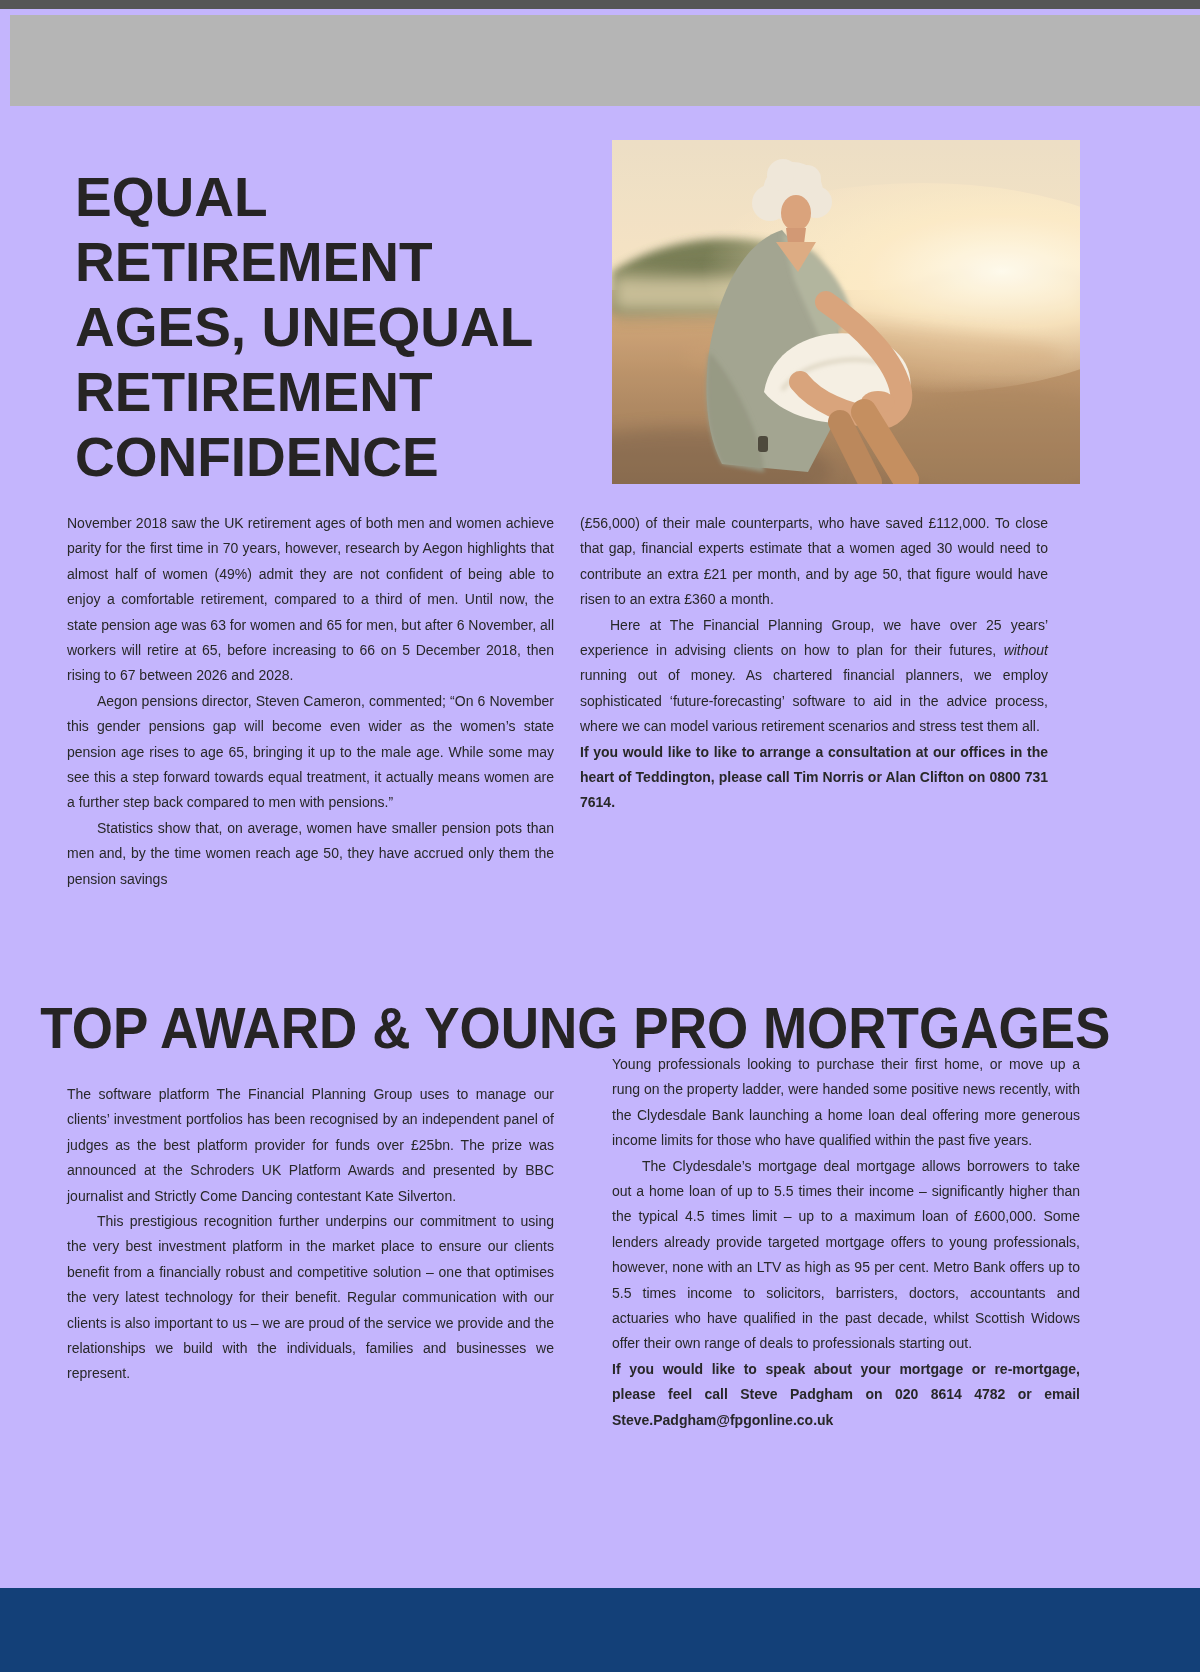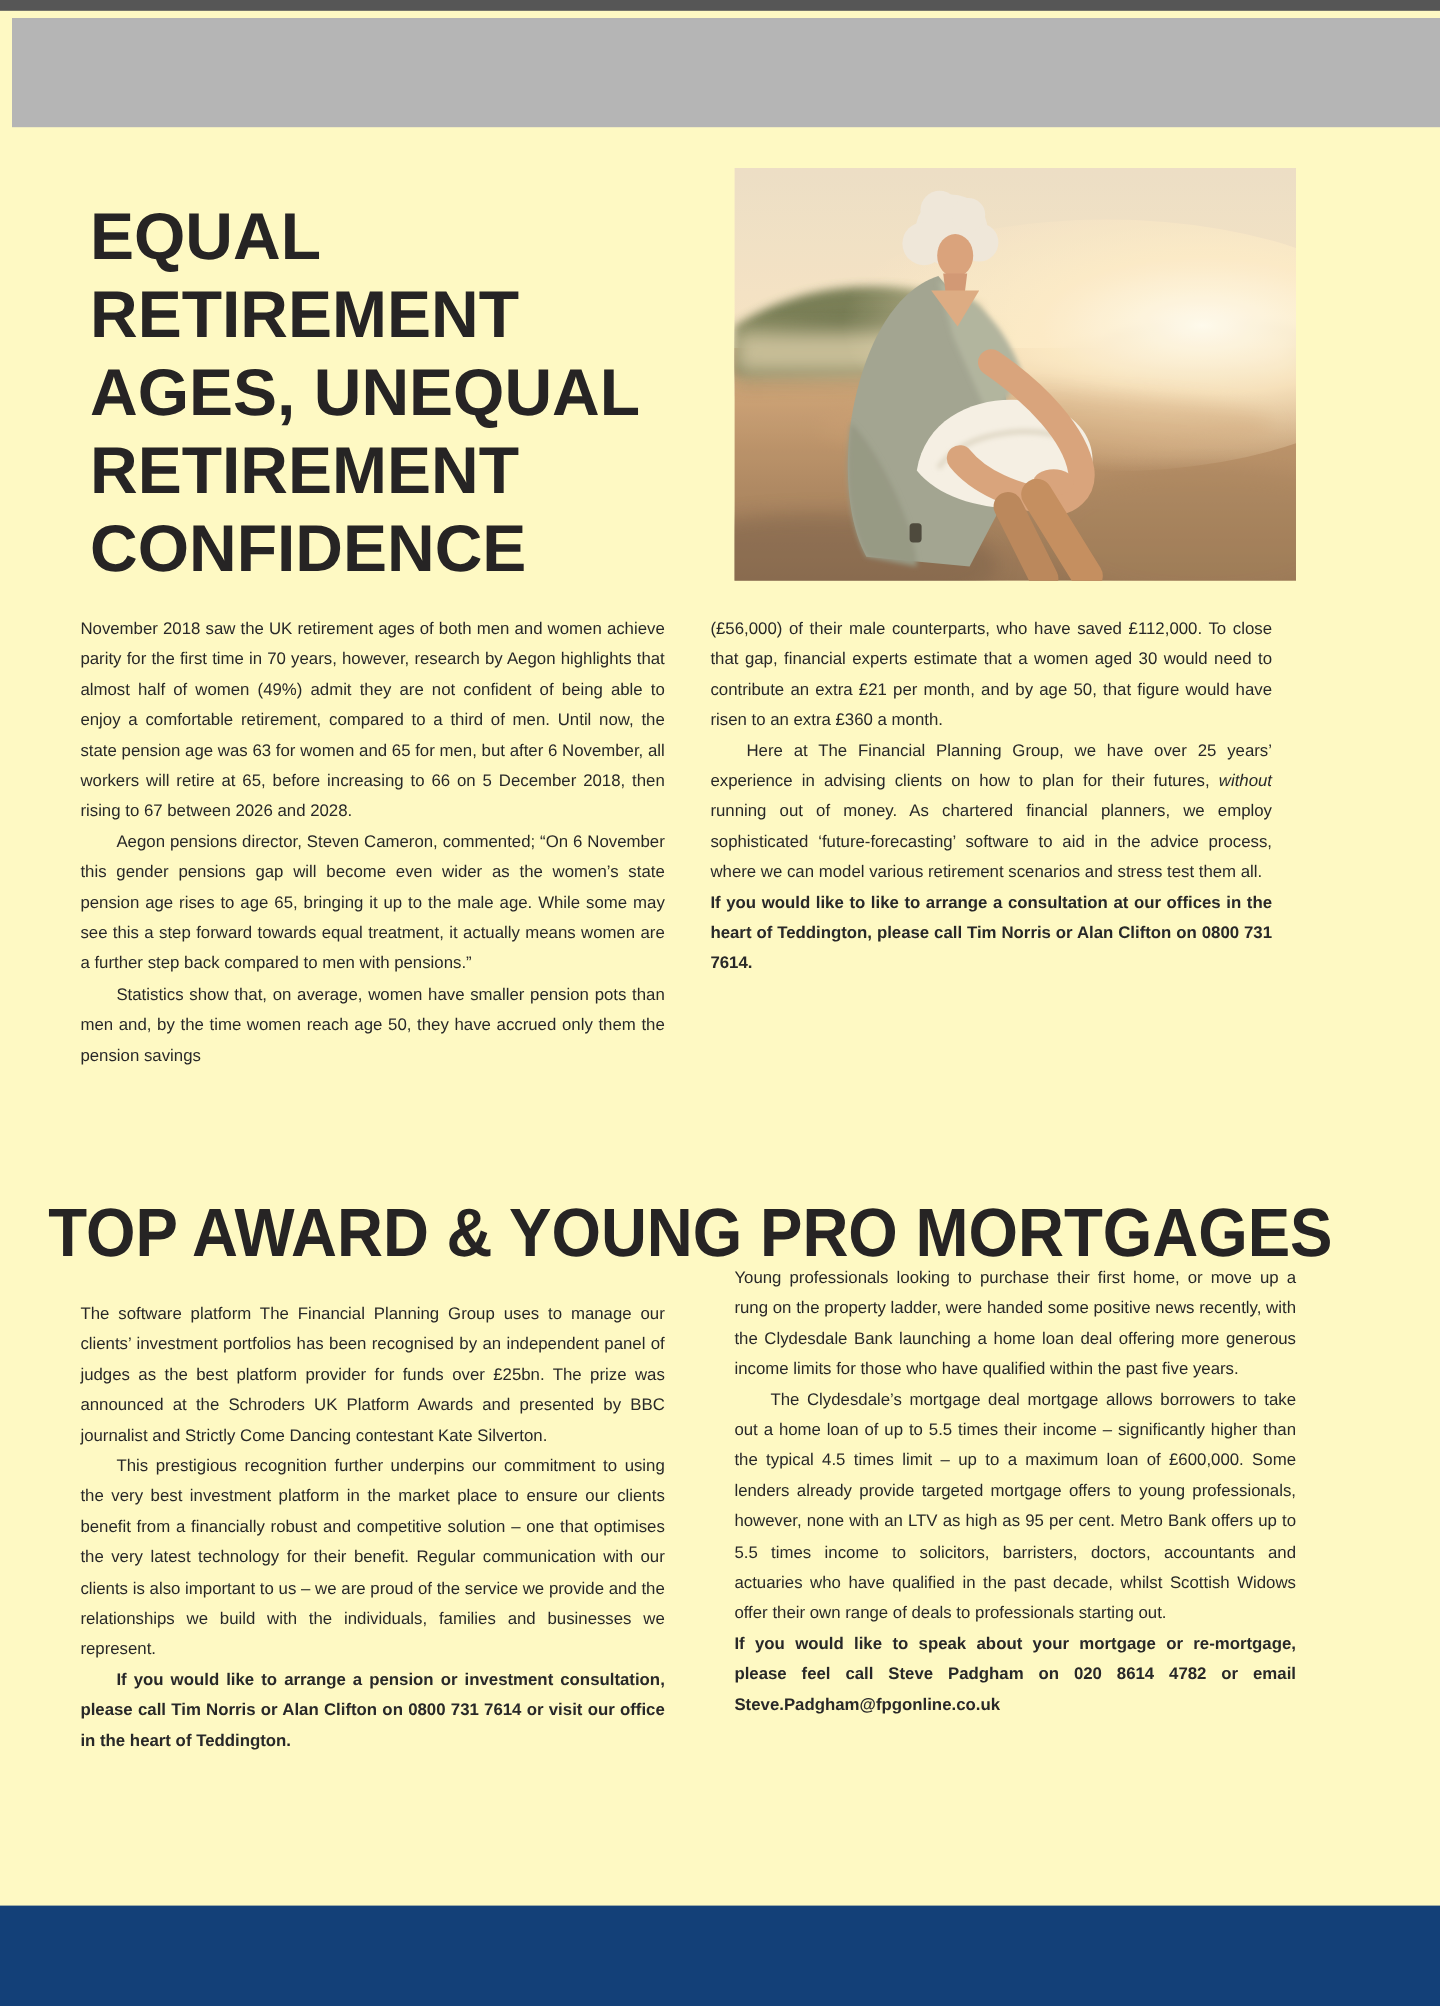--- a/index.html
+++ b/index.html
@@ -1,17 +1,17 @@
 <!DOCTYPE html>
 <html><head>
 <meta charset="utf-8">
 <style>
   html,body{margin:0;padding:0;}
   body{background:#ffffff;font-family:"Liberation Sans", sans-serif;}
-  #page{position:relative;width:1200px;height:1672px;background:#fef9c3;overflow:hidden;}
+  #page{position:relative;width:1200px;height:1672px;background:#c4b5fd;overflow:hidden;}
   .abs{position:absolute;}
 
   
   #topstrip{left:0;top:0;width:1200px;height:9px;background:#565656;}
   #graybar{left:10px;top:15px;width:1190px;height:91px;background:#b5b5b5;}
 
   
   #a1-title{left:75px;top:165px;width:505px;font-size:55px;line-height:65px;
             font-weight:bold;color:#262424;letter-spacing:0px;}
 
@@ -19,21 +19,21 @@
   #photo{left:612px;top:140px;width:468px;height:344px;}
 
   
   .col{font-size:14px;line-height:25.4px;color:#282828;text-align:justify;}
   .col p{margin:0;}
   .col p.indent{text-indent:30px;}
   .col p.bold{font-weight:bold;}
   .ital{font-style:italic;}
 
   #a1-col-left {left:67px; top:511px;width:487px;}
-  #a1-col-right{left:592px;top:511px;width:468px;}
+  #a1-col-right{left:580px;top:511px;width:468px;}
 
   
   #a2-title-wrap{left:0;top:998px;width:1033px;text-align:center;}
   #a2-title{display:inline-block;font-size:57px;line-height:60px;font-weight:bold;
             color:#262424;transform:scaleX(0.93);transform-origin:center;white-space:nowrap;}
 
   #a2-col-left {left:67px; top:1082px;width:487px;}
   #a2-col-right{left:612px;top:1052px;width:468px;}
 
   
@@ -136,21 +136,20 @@
     <p class="bold">If you would like to like to arrange a consultation at our offices in the heart of Teddington, please call Tim Norris or Alan Clifton on 0800 731 7614.</p>
   </div>
 
   <div id="a2-title-wrap" class="abs">
     <span id="a2-title">TOP AWARD &amp; YOUNG PRO MORTGAGES</span>
   </div>
 
   <div id="a2-col-left" class="abs col">
     <p>The software platform The Financial Planning Group uses to manage our clients’ investment portfolios has been recognised by an independent panel of judges as the best platform provider for funds over £25bn. The prize was announced at the Schroders UK Platform Awards and presented by BBC journalist and Strictly Come Dancing contestant Kate Silverton.</p>
     <p class="indent">This prestigious recognition further underpins our commitment to using the very best investment platform in the market place to ensure our clients benefit from a financially robust and competitive solution – one that optimises the very latest technology for their benefit. Regular communication with our clients is also important to us – we are proud of the service we provide and the relationships we build with the individuals, families and businesses we represent.</p>
-    <p class="indent bold">If you would like to arrange a pension or investment consultation, please call Tim Norris or Alan Clifton on 0800 731 7614 or visit our office in the heart of Teddington.</p>
   </div>
 
   <div id="a2-col-right" class="abs col">
     <p>Young professionals looking to purchase their first home, or move up a rung on the property ladder, were handed some positive news recently, with the Clydesdale Bank launching a home loan deal offering more generous income limits for those who have qualified within the past five years.</p>
     <p class="indent">The Clydesdale’s mortgage deal mortgage allows borrowers to take out a home loan of up to 5.5 times their income – significantly higher than the typical 4.5 times limit – up to a maximum loan of £600,000. Some lenders already provide targeted mortgage offers to young professionals, however, none with an LTV as high as 95 per cent. Metro Bank offers up to 5.5 times income to solicitors, barristers, doctors, accountants and actuaries who have qualified in the past decade, whilst Scottish Widows offer their own range of deals to professionals starting out.</p>
     <p class="bold">If you would like to speak about your mortgage or re-mortgage, please feel call Steve Padgham on 020 8614 4782 or email Steve.Padgham@fpgonline.co.uk</p>
   </div>
 
   <div id="footer" class="abs"></div>
 

